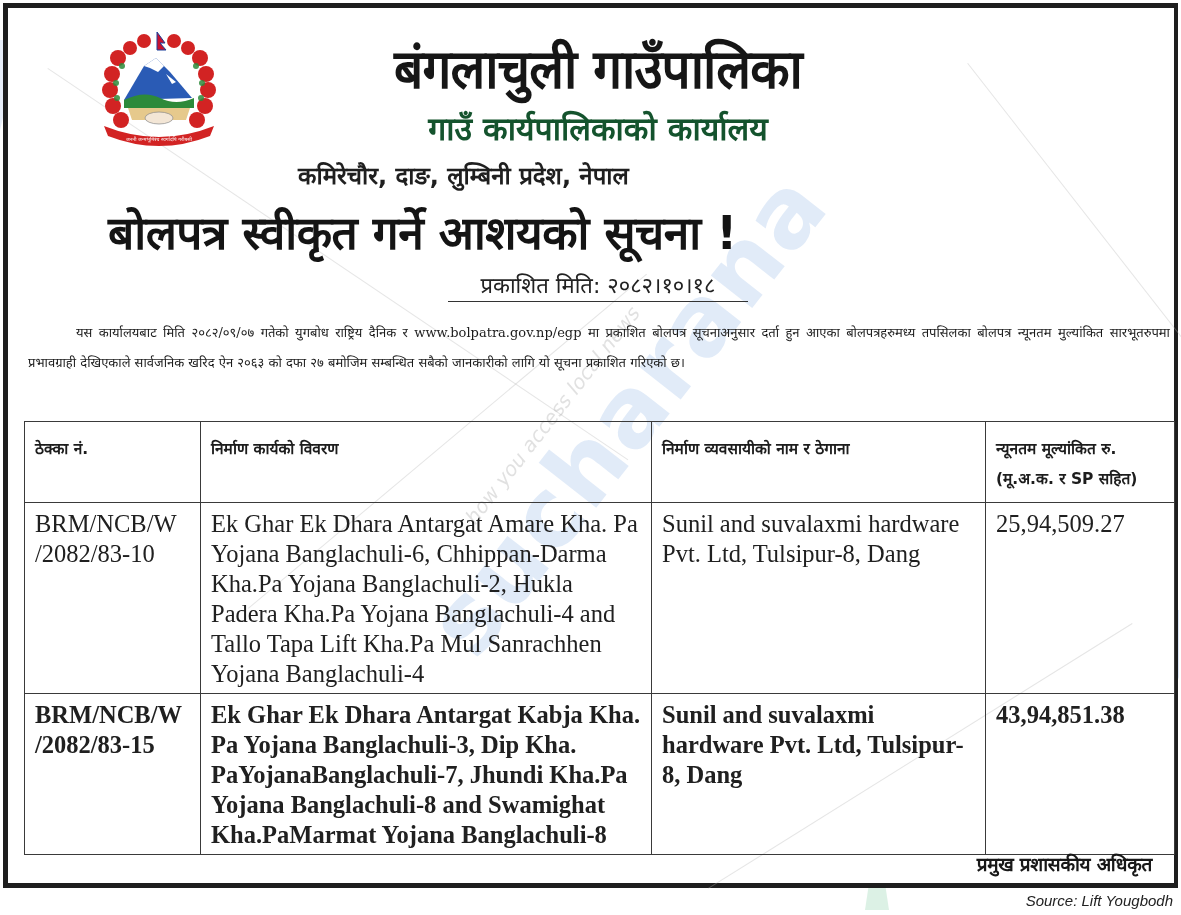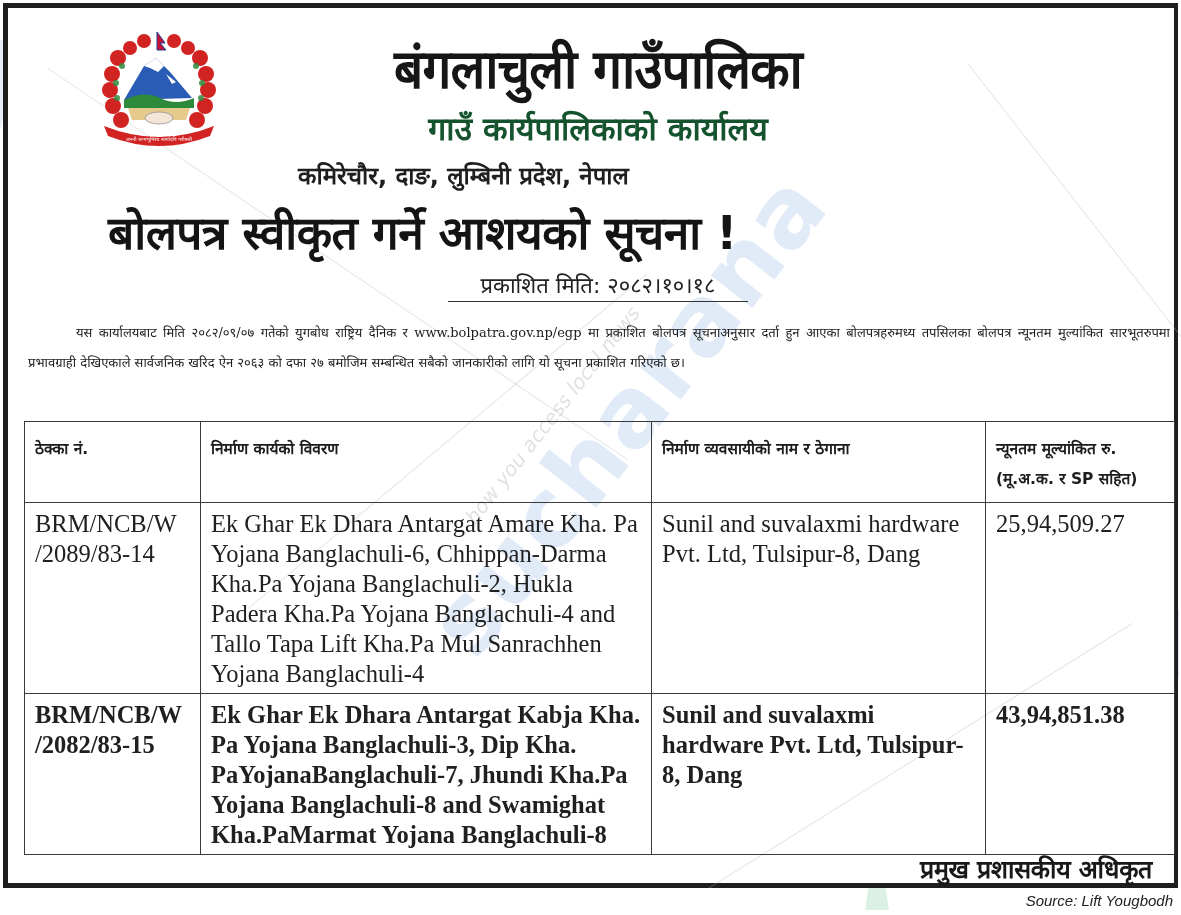--- a/index.html
+++ b/index.html
@@ -68,21 +68,21 @@
     table.awards td {
       font-family: "Liberation Serif", serif; font-size: 24.5px; line-height: 30px;
       padding: 6px 10px 4px 10px; color: #202020;
     }
     .col1 { width: 176px; } .col2 { width: 451px; } .col3 { width: 334px; } .col4 { width: 189px; }
     tr.row1 td { height: 187px; }
     tr.row2 td { height: 157px; font-weight: bold; }
 
     .signatory {
       position: absolute; right: 22px; top: 843px;
-      font-weight: bold; font-size: 25px; color: #181818; letter-spacing: -0.3px;
+      font-weight: bold; font-size: 19px; color: #181818; letter-spacing: -0.3px;
     }
     .source {
       position: absolute; right: 8px; top: 892px;
       font-family: "Liberation Sans", sans-serif; font-style: italic; font-size: 15px; color: #222;
     }
   </style>
 </head>
 <body>
 
 <div class="watermark" style="left:0;top:0;width:1181px;height:915px;">
@@ -167,21 +167,21 @@
     <thead>
       <tr>
         <th>ठेक्का नं.</th>
         <th>निर्माण कार्यको विवरण</th>
         <th>निर्माण व्यवसायीको नाम र ठेगाना</th>
         <th>न्यूनतम मूल्यांकित रु. (मू.अ.क. र SP सहित)</th>
       </tr>
     </thead>
     <tbody>
       <tr class="row1">
-        <td>BRM/NCB/W /2089/83-14</td>
+        <td>BRM/NCB/W /2082/83-10</td>
         <td>Ek Ghar Ek Dhara Antargat Amare Kha. Pa Yojana Banglachuli-6, Chhippan-Darma Kha.Pa Yojana Banglachuli-2, Hukla Padera Kha.Pa Yojana Banglachuli-4 and Tallo Tapa Lift Kha.Pa Mul Sanrachhen Yojana Banglachuli-4</td>
         <td>Sunil and suvalaxmi hardware Pvt. Ltd, Tulsipur-8, Dang</td>
         <td>25,94,509.27</td>
       </tr>
       <tr class="row2">
         <td>BRM/NCB/W /2082/83-15</td>
         <td>Ek Ghar Ek Dhara Antargat Kabja Kha. Pa Yojana Banglachuli-3, Dip Kha. PaYojanaBanglachuli-7, Jhundi Kha.Pa Yojana Banglachuli-8 and Swamighat Kha.PaMarmat Yojana Banglachuli-8</td>
         <td>Sunil and suvalaxmi hardware Pvt. Ltd, Tulsipur-8, Dang</td>
         <td>43,94,851.38</td>
       </tr>

